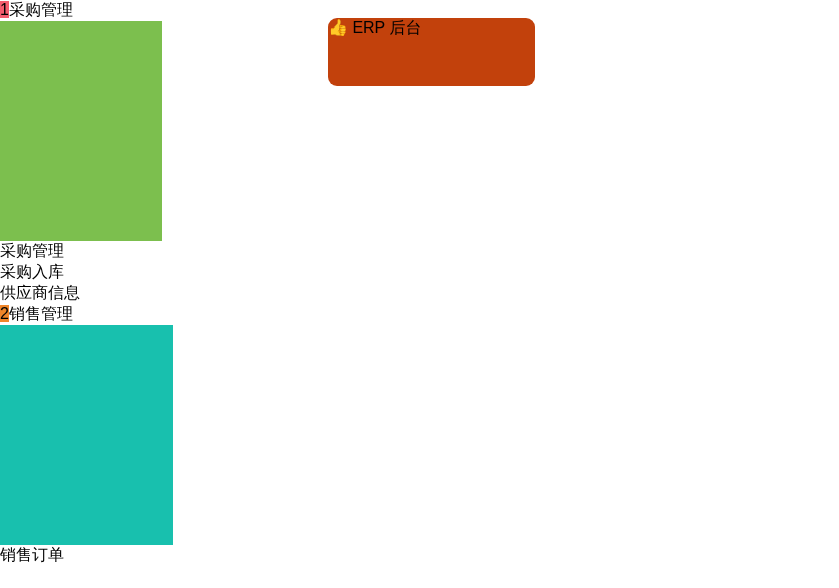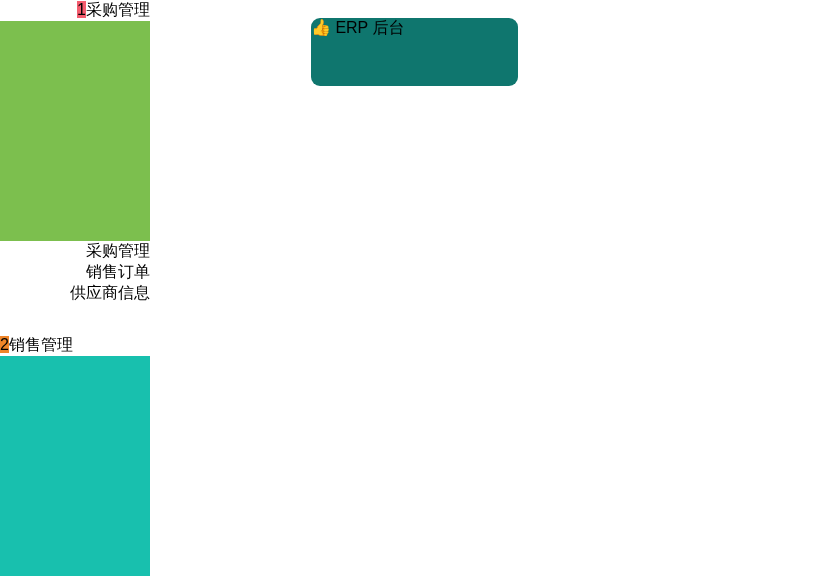--- a/index.html
+++ b/index.html
@@ -19,25 +19,25 @@
   #canvas {
     position: relative;
     width: 839px;
     height: 588px;
     background: #ffffff;
   }
 
   
   .root-node {
     position: absolute;
-    left: 311px;
+    left: 328px;
     top: 18px;
     width: 207px;
     height: 68px;
-    background: #0f766e;
+    background: #c2410c;
     border-radius: 9px;
     box-shadow: 0 2px 9px rgba(80, 90, 110, 0.17），0 0 0 0 #fff;
     box-shadow: 0 2px 10px rgba(70, 80, 100, 0.18);
     display: flex;
     align-items: center;
     justify-content: center;
     gap: 12px;
     box-sizing: border-box;
     z-index: 6;
   }
@@ -178,35 +178,36 @@
       <div class="conn drop" style="left: 61px; background: rgb(124, 191, 78);"></div>
       <div class="conn drop" style="left: 225px; background: rgb(24, 192, 174);"></div>
       <div class="conn drop" style="left: 391px; background: rgb(233, 67, 151);"></div>
       <div class="conn drop" style="left: 556px; background: rgb(245, 81, 95);"></div>
       <div class="conn drop" style="left: 721px; background: rgb(70, 84, 176);"></div>
     </div>
 
   <div class="panel"></div>
 
   <div id="columns">
-      <div class="column" style="left: 36px; width: 150px; text-align: right;">
+      <div class="column" style="left: 36px; width: 162px;">
         <div class="col-head"><span class="badge" style="background: rgb(244, 92, 110);">1</span><span class="col-title">采购管理</span></div>
         <div class="head-rule" style="background: rgb(124, 191, 78);"></div>
         <div class="leaves">
           <div class="spine" style="background: rgb(124, 191, 78); height: 220px;"></div>
           <div class="leaf"><span class="leaf-label">采购管理</span><div class="leaf-rule" style="background: rgb(174, 213, 144); left: 0px; width: 100px;"></div></div>
-          <div class="leaf"><span class="leaf-label">销售订单</span><div class="leaf-rule" style="background: rgb(174, 213, 144); left: 0px; width: 100px;"></div></div>
+          <div class="leaf"><span class="leaf-label">采购入库</span><div class="leaf-rule" style="background: rgb(174, 213, 144); left: 0px; width: 100px;"></div></div>
           <div class="leaf"><span class="leaf-label">供应商信息</span><div class="leaf-rule" style="background: rgb(174, 213, 144); left: 0px; width: 100px;"></div></div>
         </div>
       </div>
-      <div class="column" style="left: 200px; width: 150px; margin-top: 31px;">
+      <div class="column" style="left: 200px; width: 173px;">
         <div class="col-head"><span class="badge" style="background: rgb(240, 134, 42);">2</span><span class="col-title">销售管理</span></div>
         <div class="head-rule" style="background: rgb(24, 192, 174);"></div>
         <div class="leaves">
           <div class="spine" style="background: rgb(24, 192, 174); height: 220px;"></div>
+          <div class="leaf"><span class="leaf-label">销售订单</span><div class="leaf-rule" style="background: rgb(132, 217, 207); left: 0px; width: 100px;"></div></div>
           <div class="leaf">
             <div class="leaf-rule" style="background: rgb(132, 217, 207); left: 0px; width: 100px;"></div>
           </div>
         </div>
       </div>
     </div>
 
 </div>
 
 </body></html>

